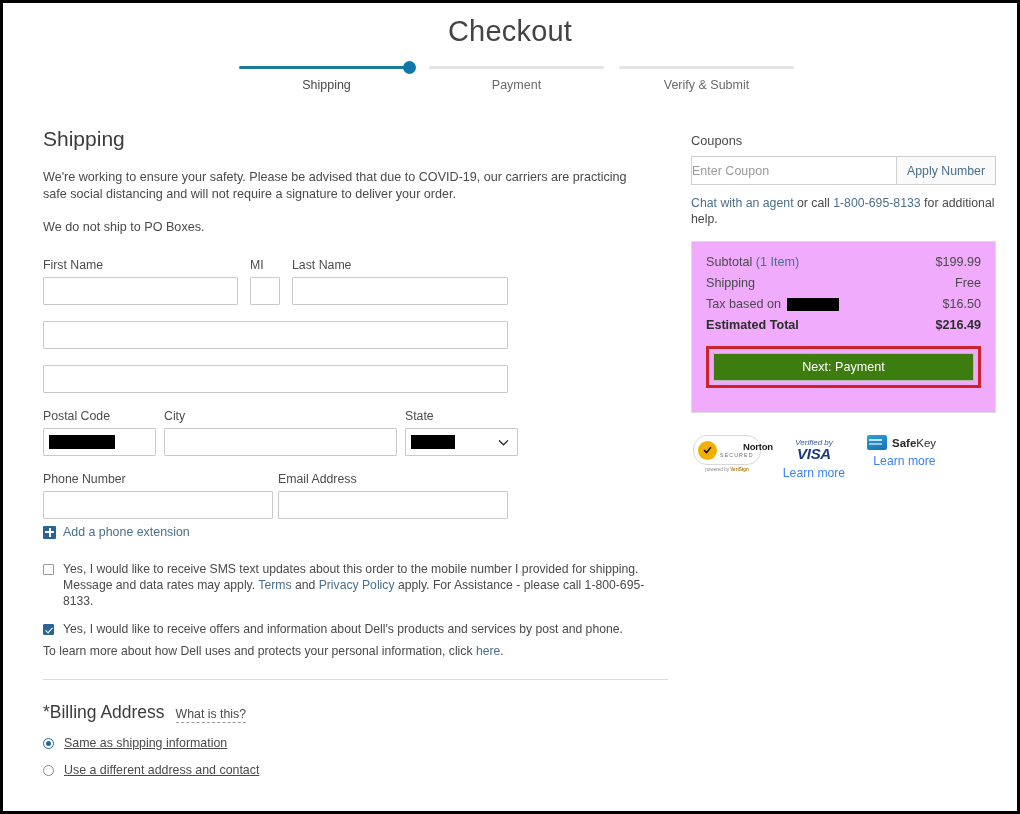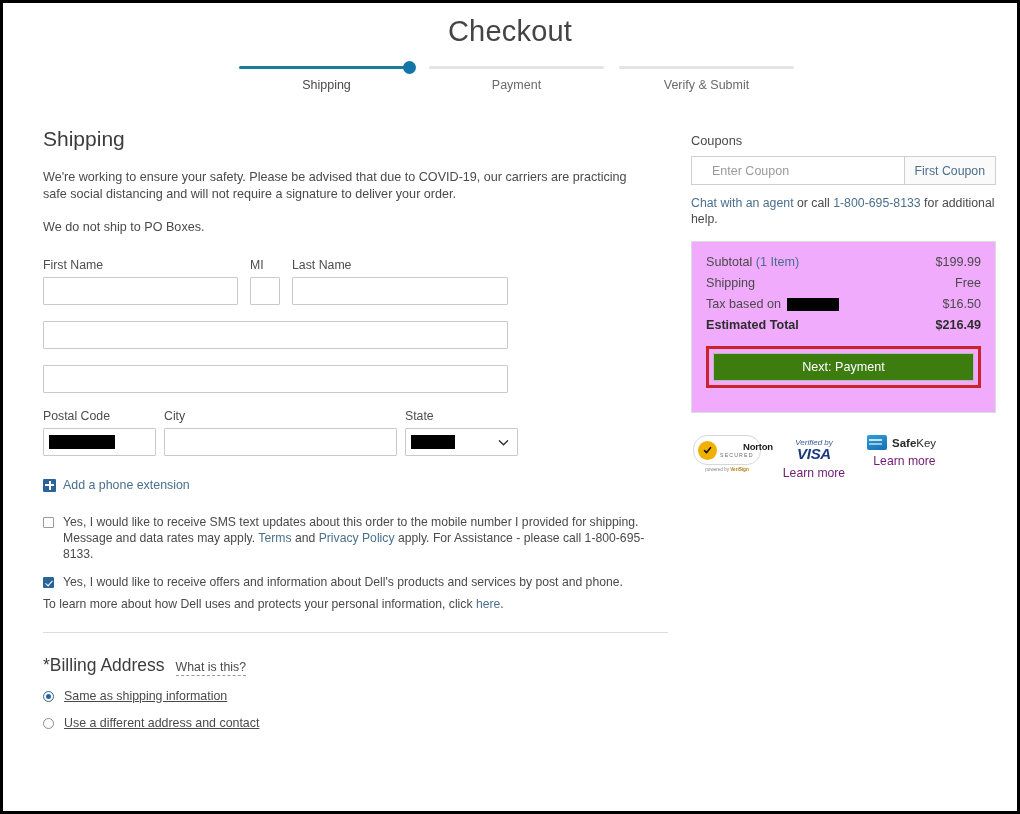--- a/index.html
+++ b/index.html
@@ -111,21 +111,21 @@
     border-radius: 50%; background: #2a6496;
   }
   .radio-label { font-size: 12.4px; color: #4a4a4a; text-decoration: underline; }
 
   
   .right-col { position: absolute; left: 688px; top: 130px; width: 305px; }
   .coupons-label { font-size: 12.8px; color: #4a4a4a; margin-bottom: 8px; }
   .coupon-row { display: flex; }
   .coupon-input {
     flex: 1; height: 29px; border: 1px solid #cfcfcf; border-right: none;
-    font-size: 12.5px; padding: 0 20px; color: #701a75; background: #fff;
+    font-size: 12.5px; padding: 0 0; color: #701a75; background: #fff;
     font-family: "Liberation Sans", sans-serif;
   }
   .coupon-input::placeholder { color: #9b9b9b; }
   .coupon-btn {
     height: 29px; border: 1px solid #cfcfcf; background: #fafafa;
     color: #4a6f8c; font-size: 12.3px; padding: 0 10px; cursor: pointer;
     font-family: "Liberation Sans", sans-serif;
   }
   .chat-line { font-size: 12.3px; line-height: 16px; color: #4a4a4a; margin-top: 10px; }
 
@@ -141,21 +141,21 @@
     margin-top: 14px; border: 3px solid #cc2229; padding: 4px;
   }
   .next-btn {
     width: 100%; height: 28px; background: #3d7c0f; color: #fff;
     border: 1px solid #b9b9b9; font-size: 12.6px; cursor: pointer;
     font-family: "Liberation Sans", sans-serif;
   }
 
   .badges { display: flex; margin-top: 22px; padding-left: 2px; }
   .badge { margin-right: 18px; text-align: center; }
-  .learn { font-size: 12.2px; color: #701a75; line-height: 15px; margin-top: 4px; }
+  .learn { font-size: 12.2px; color: #3b82f6; line-height: 15px; margin-top: 4px; }
 
   .norton {
     width: 68px; height: 30px; border: 1px solid #d8d8d8; border-radius: 14px;
     display: flex; align-items: center; padding: 0 4px; background: #fff; position: relative;
   }
   .norton-circle {
     width: 19px; height: 19px; border-radius: 50%; background: #f0b000;
     display: flex; align-items: center; justify-content: center; flex: 0 0 auto;
   }
   .norton-check { width: 9px; height: 9px; }
@@ -258,20 +258,28 @@
           <input class="inp" type="text" style="">
           <div class="redact-bar" style="position:absolute;left:6px;top:7px;height:14px;width:44px;background:#000;"></div>
           <svg class="chevron" viewBox="0 0 12 12">
             <path d="M1.5 4 L6 8.5 L10.5 4" stroke="#333" stroke-width="1.5" fill="none" stroke-linecap="round"></path>
           </svg>
         </div>
       </div>
     </div>
 
     <div class="row" style="margin-bottom:6px;">
+      <div style="width:230px;margin-right:5px;">
+        <label class="field-label">Phone Number</label>
+        <input class="inp" type="text" value="" style="">
+      </div>
+      <div style="width:230px;">
+        <label class="field-label">Email Address</label>
+        <input class="inp" type="text" value="" style="">
+      </div>
     </div>
 
     <div class="add-ext">
       <span class="plus-icon"></span>
       <span class="link" style="font-size:12.4px;">Add a phone extension</span>
     </div>
 
     <div class="opt-block">
       <div class="opt-row">
         <span class="cb"></span>
@@ -303,21 +311,21 @@
       <span class="rb"></span>
       <span class="radio-label">Use a different address and contact</span>
     </div>
   </div>
 
   <div class="right-col">
 
     <div class="coupons-label">Coupons</div>
     <div class="coupon-row">
       <input class="coupon-input" type="text" placeholder="Enter Coupon" style="">
-      <button class="coupon-btn">First Coupon</button>
+      <button class="coupon-btn">Apply Number</button>
     </div>
     <div class="chat-line">
       <a class="link" href="#">Chat with an agent</a><span> or call </span><a class="link" href="#">1-800-695-8133</a><span> for additional help.</span>
     </div>
 
     <div class="summary-box">
       <div class="sum-row">
         <span class="sum-label">
           <span>Subtotal</span>&nbsp;<a class="link" href="#">(1 Item)</a>
         </span>

